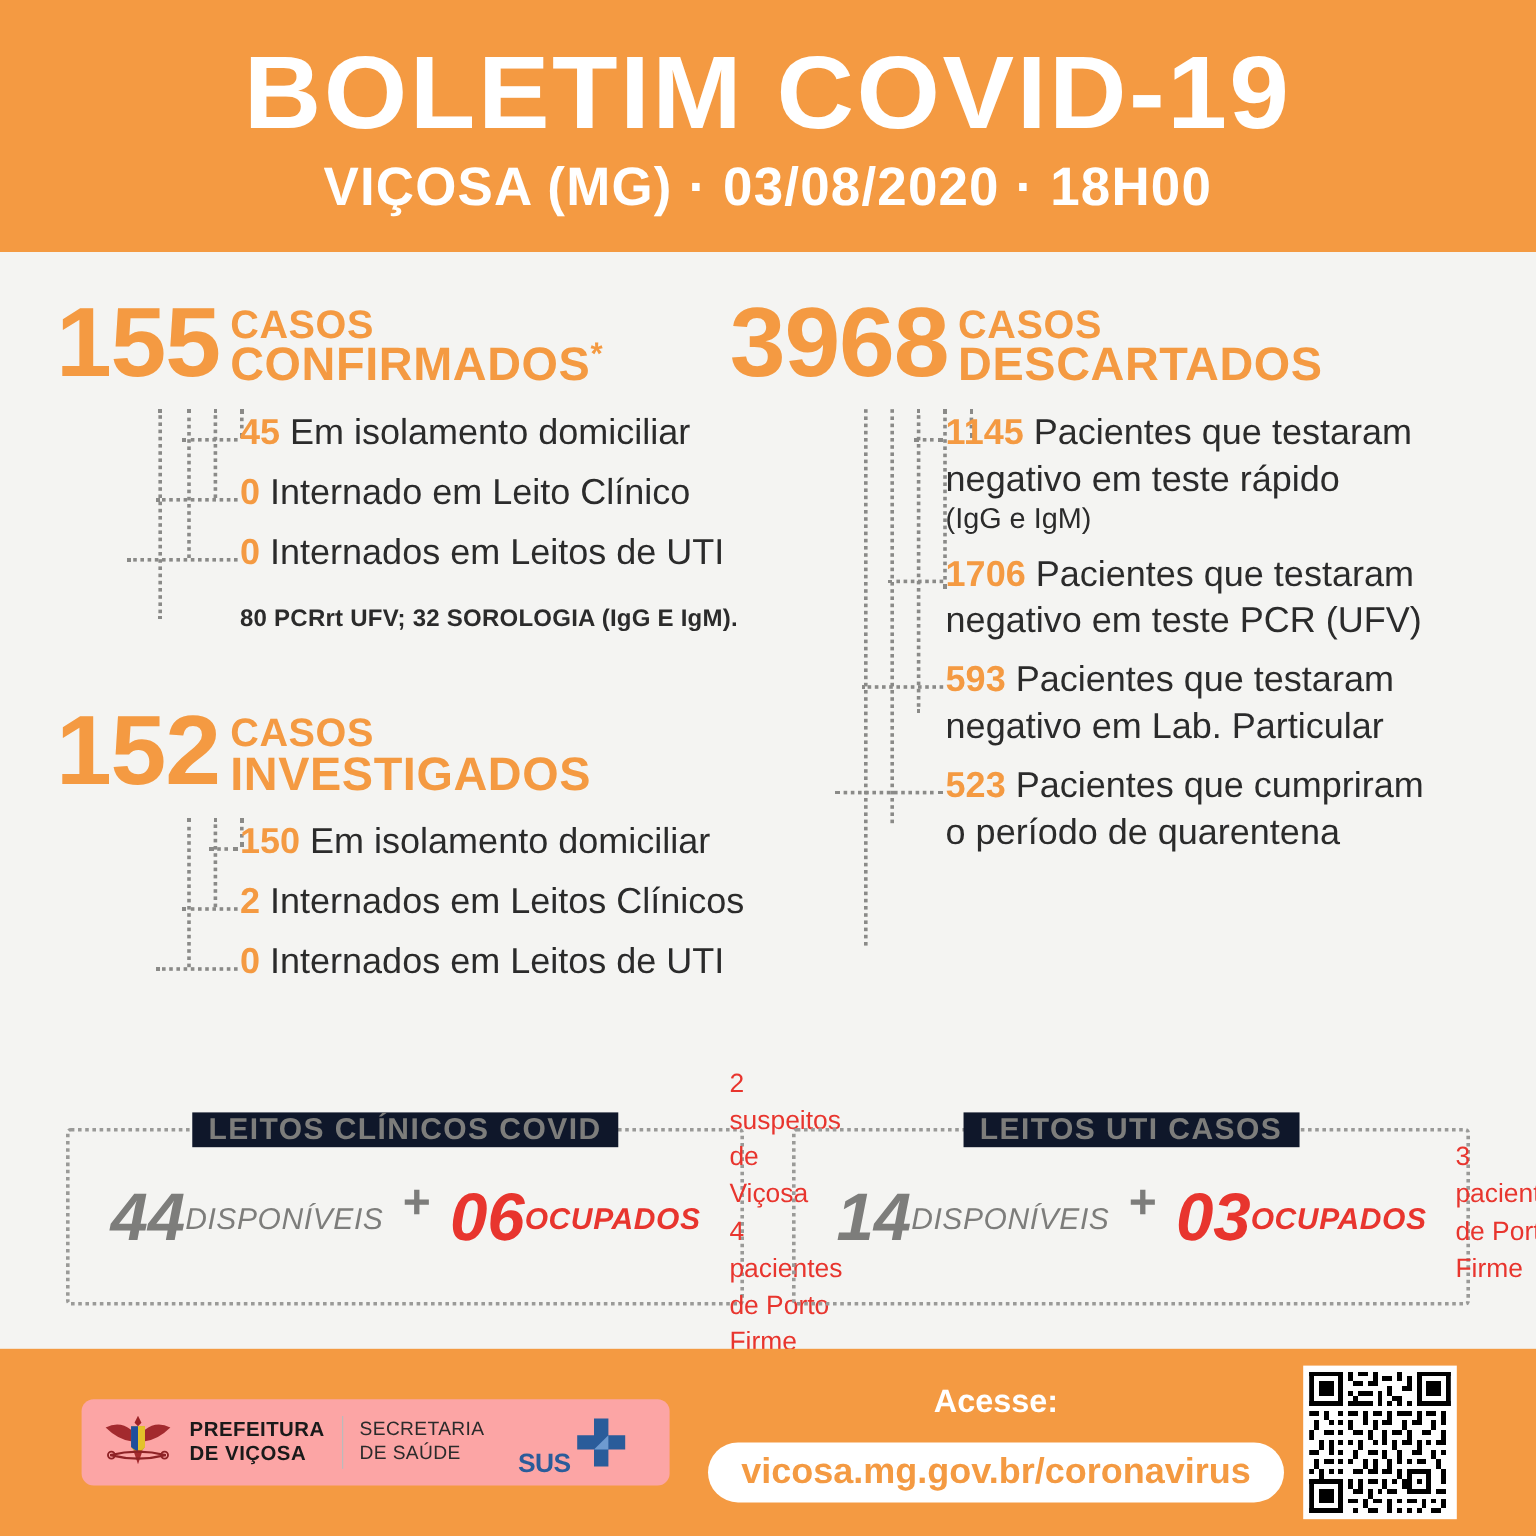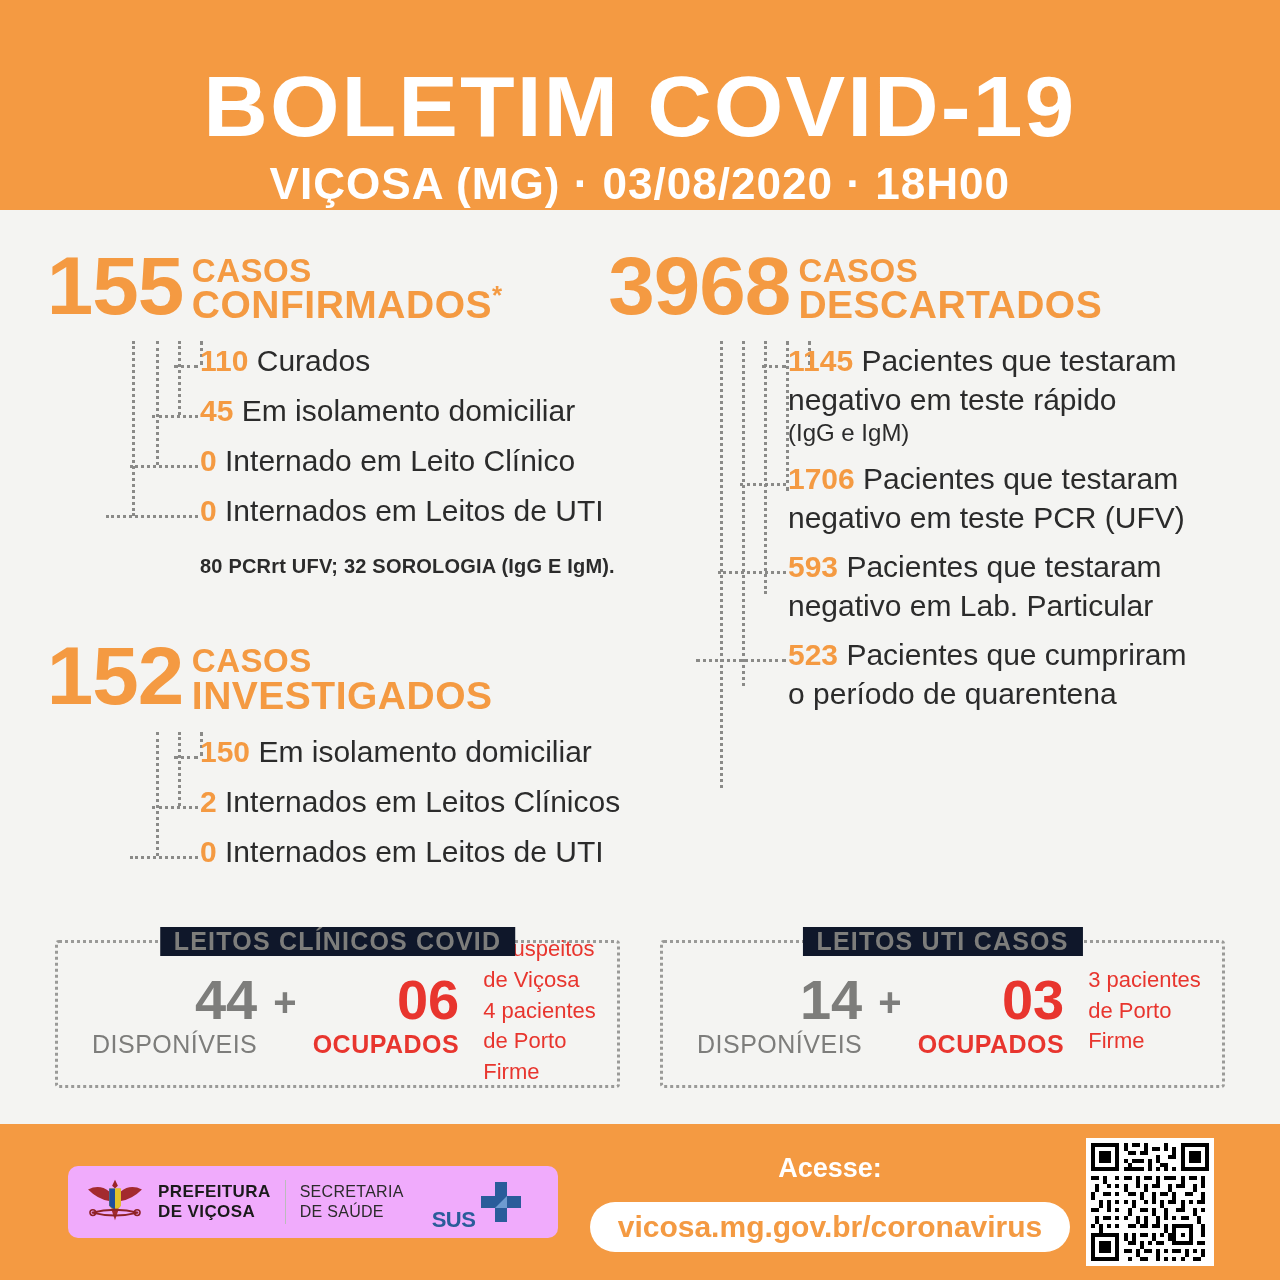--- a/index.html
+++ b/index.html
@@ -28,21 +28,21 @@
   
   .header {
     position: absolute;
     left: 0; top: 0;
     width: 1280px;
     height: 210px;
     background: #F49A42;
     display: flex;
     flex-direction: column;
     align-items: center;
-    justify-content: flex-end;
+    justify-content: center;
     padding-top: 8px;
   }
   .header-title {
     color: #FFFFFF;
     font-family: "Liberation Sans Narrow", "Liberation Sans", sans-serif;
     font-weight: bold;
     font-size: 86px;
     letter-spacing: 2px;
     line-height: 0.98;
     transform: scaleX(1.04);
@@ -203,23 +203,24 @@
     padding: 0 14px;
     color: #7D7D7B;
     font-family: "Liberation Sans Narrow", "Liberation Sans", sans-serif;
     font-weight: bold;
     font-size: 25px;
     letter-spacing: 1.2px;
     white-space: nowrap;
   }
   .beds-group {
     display: flex;
-    flex-direction: column;
-    align-items: flex-end;
+    flex-direction: row;
+    align-items: center;
     line-height: 1;
+    font-style: italic;
   }
   .beds-n {
     font-family: "Liberation Sans Narrow", "Liberation Sans", sans-serif;
     font-weight: bold;
     font-size: 56px;
     line-height: 1;
   }
   .beds-cap {
     font-family: "Liberation Sans Narrow", "Liberation Sans", sans-serif;
     font-size: 25px;
@@ -253,21 +254,21 @@
     height: 156px;
     background: #F49A42;
     display: flex;
     align-items: center;
   }
   .logo-card {
     position: absolute;
     left: 68px;
     width: 490px;
     height: 72px;
-    background: #f0abfc;
+    background: #fca5a5;
     border-radius: 10px;
     display: flex;
     align-items: center;
     padding: 16px 18px;
     gap: 14px;
   }
   .crest { width: 58px; height: 52px; flex: 0 0 auto; }
   .pref-name {
     font-family: "Liberation Sans", sans-serif;
     font-weight: bold;
@@ -353,24 +354,20 @@
       </div>
 
       <div class="branch">
         <div class="branch-rails">
           <div class="rail" style="left:84px; height:175px;"></div>
           <div class="rail" style="left:108px; height:124px;"></div>
           <div class="rail" style="left:130px; height:74px;"></div>
           <div class="rail" style="left:152px; height:24px;"></div>
         </div>
         <div class="items">
-          <div class="item">
-            <div class="item-connector" style="left:-26px; width:24px; top:24px;"></div>
-            <div class="item-text"><span class="v">110</span><span> Curados</span></div>
-          </div>
           <div class="item">
             <div class="item-connector" style="left:-48px; width:46px; top:24px;"></div>
             <div class="item-text"><span class="v">45</span><span> Em isolamento domiciliar</span></div>
           </div>
           <div class="item">
             <div class="item-connector" style="left:-70px; width:68px; top:24px;"></div>
             <div class="item-text"><span class="v">0</span><span> Internado em Leito Clínico</span></div>
           </div>
           <div class="item">
             <div class="item-connector" style="left:-94px; width:92px; top:24px;"></div>

